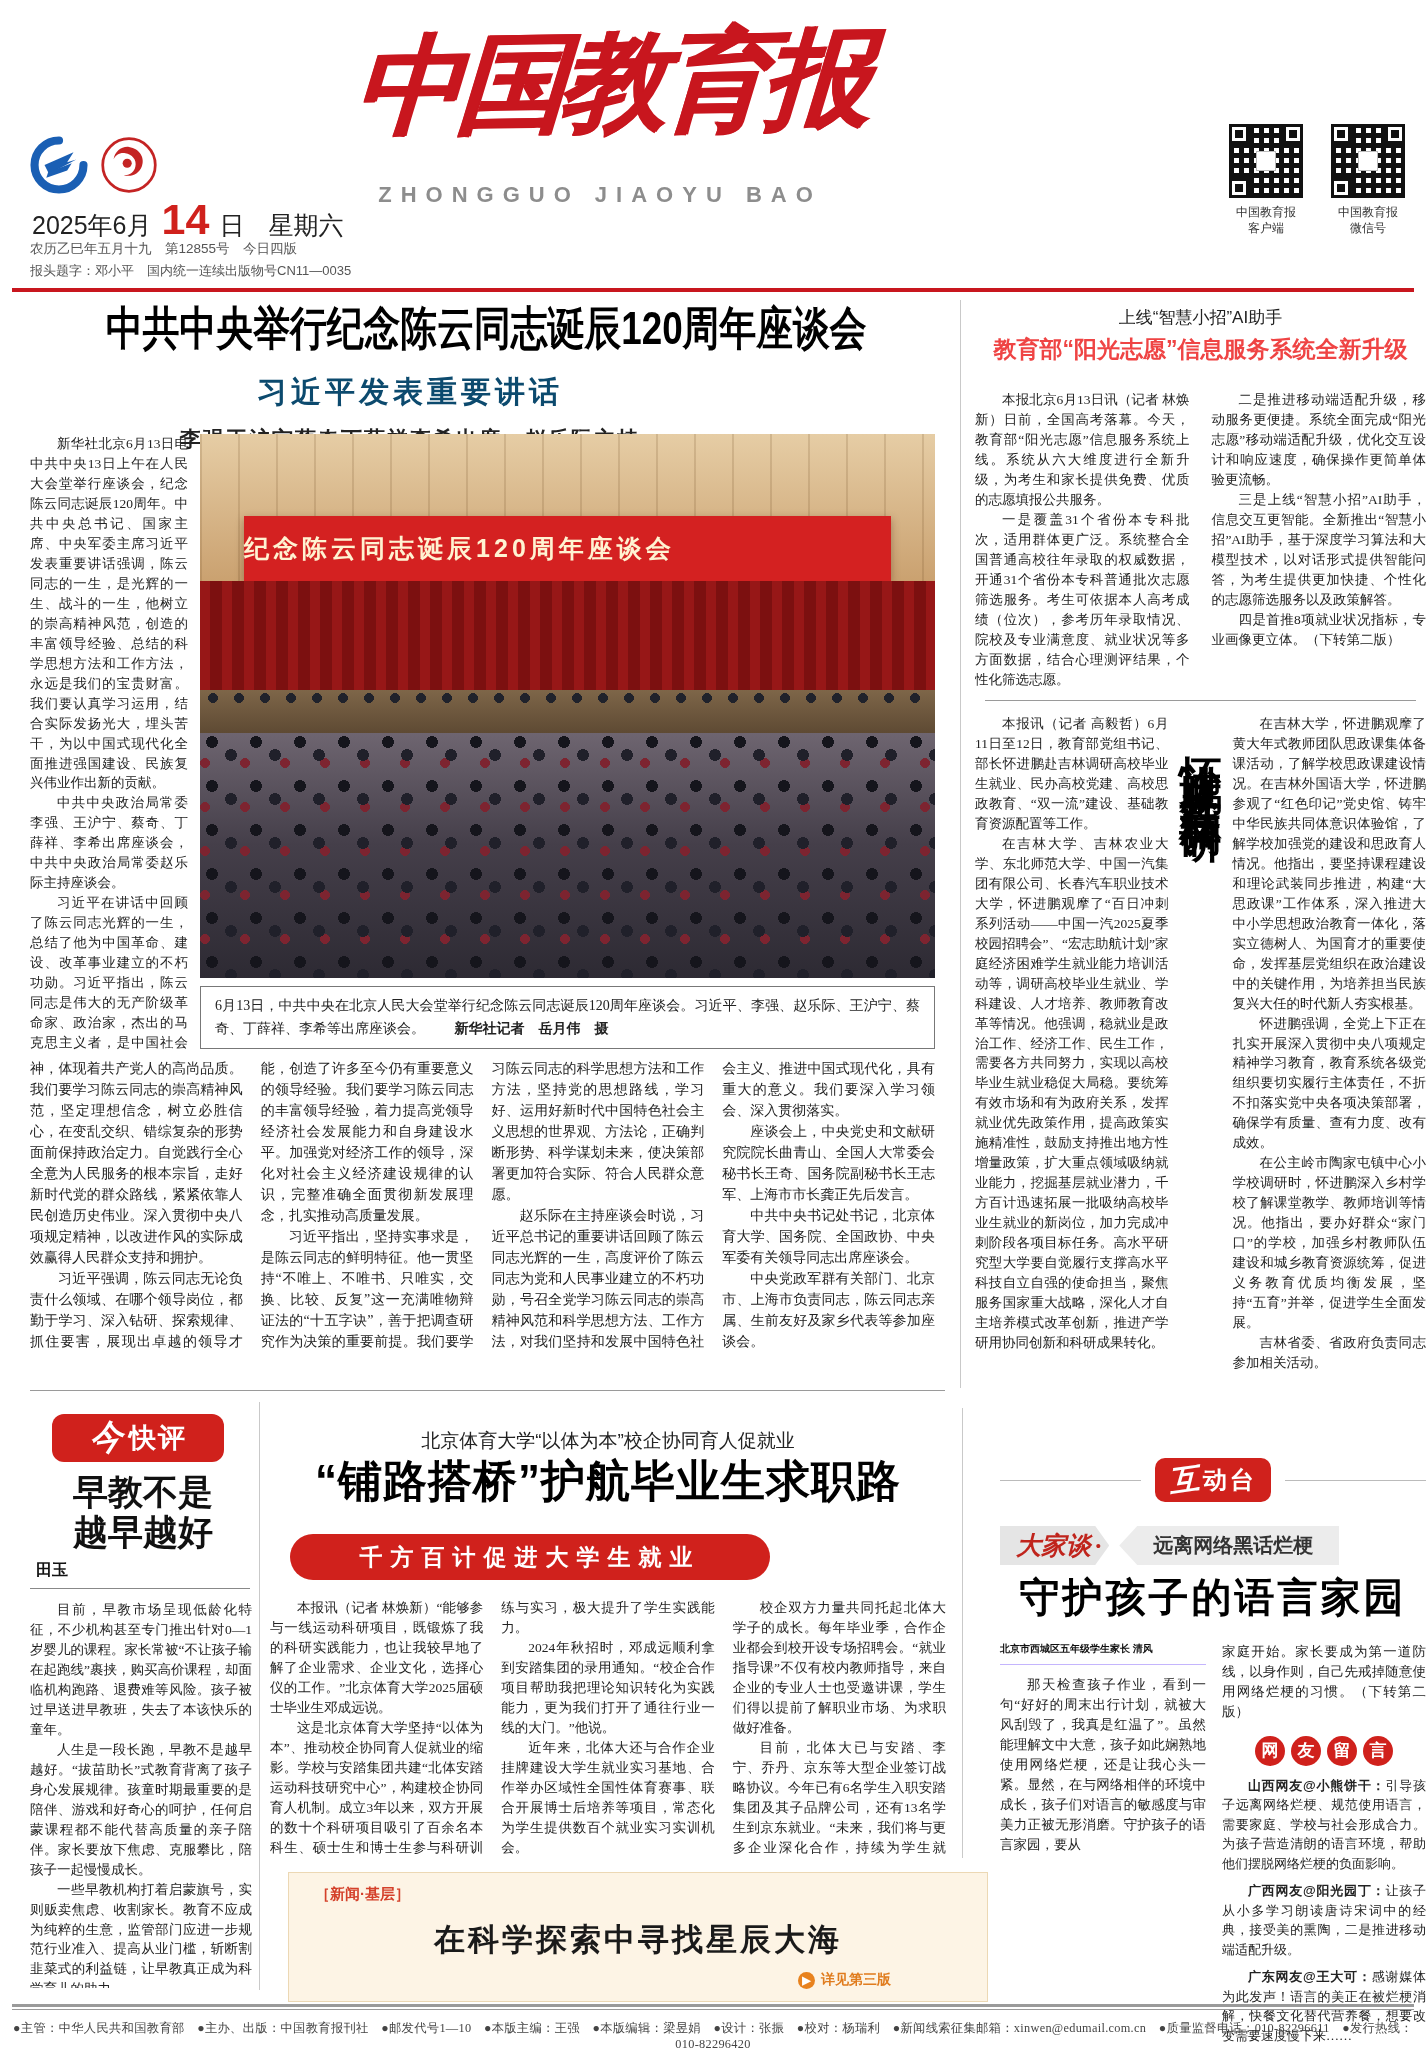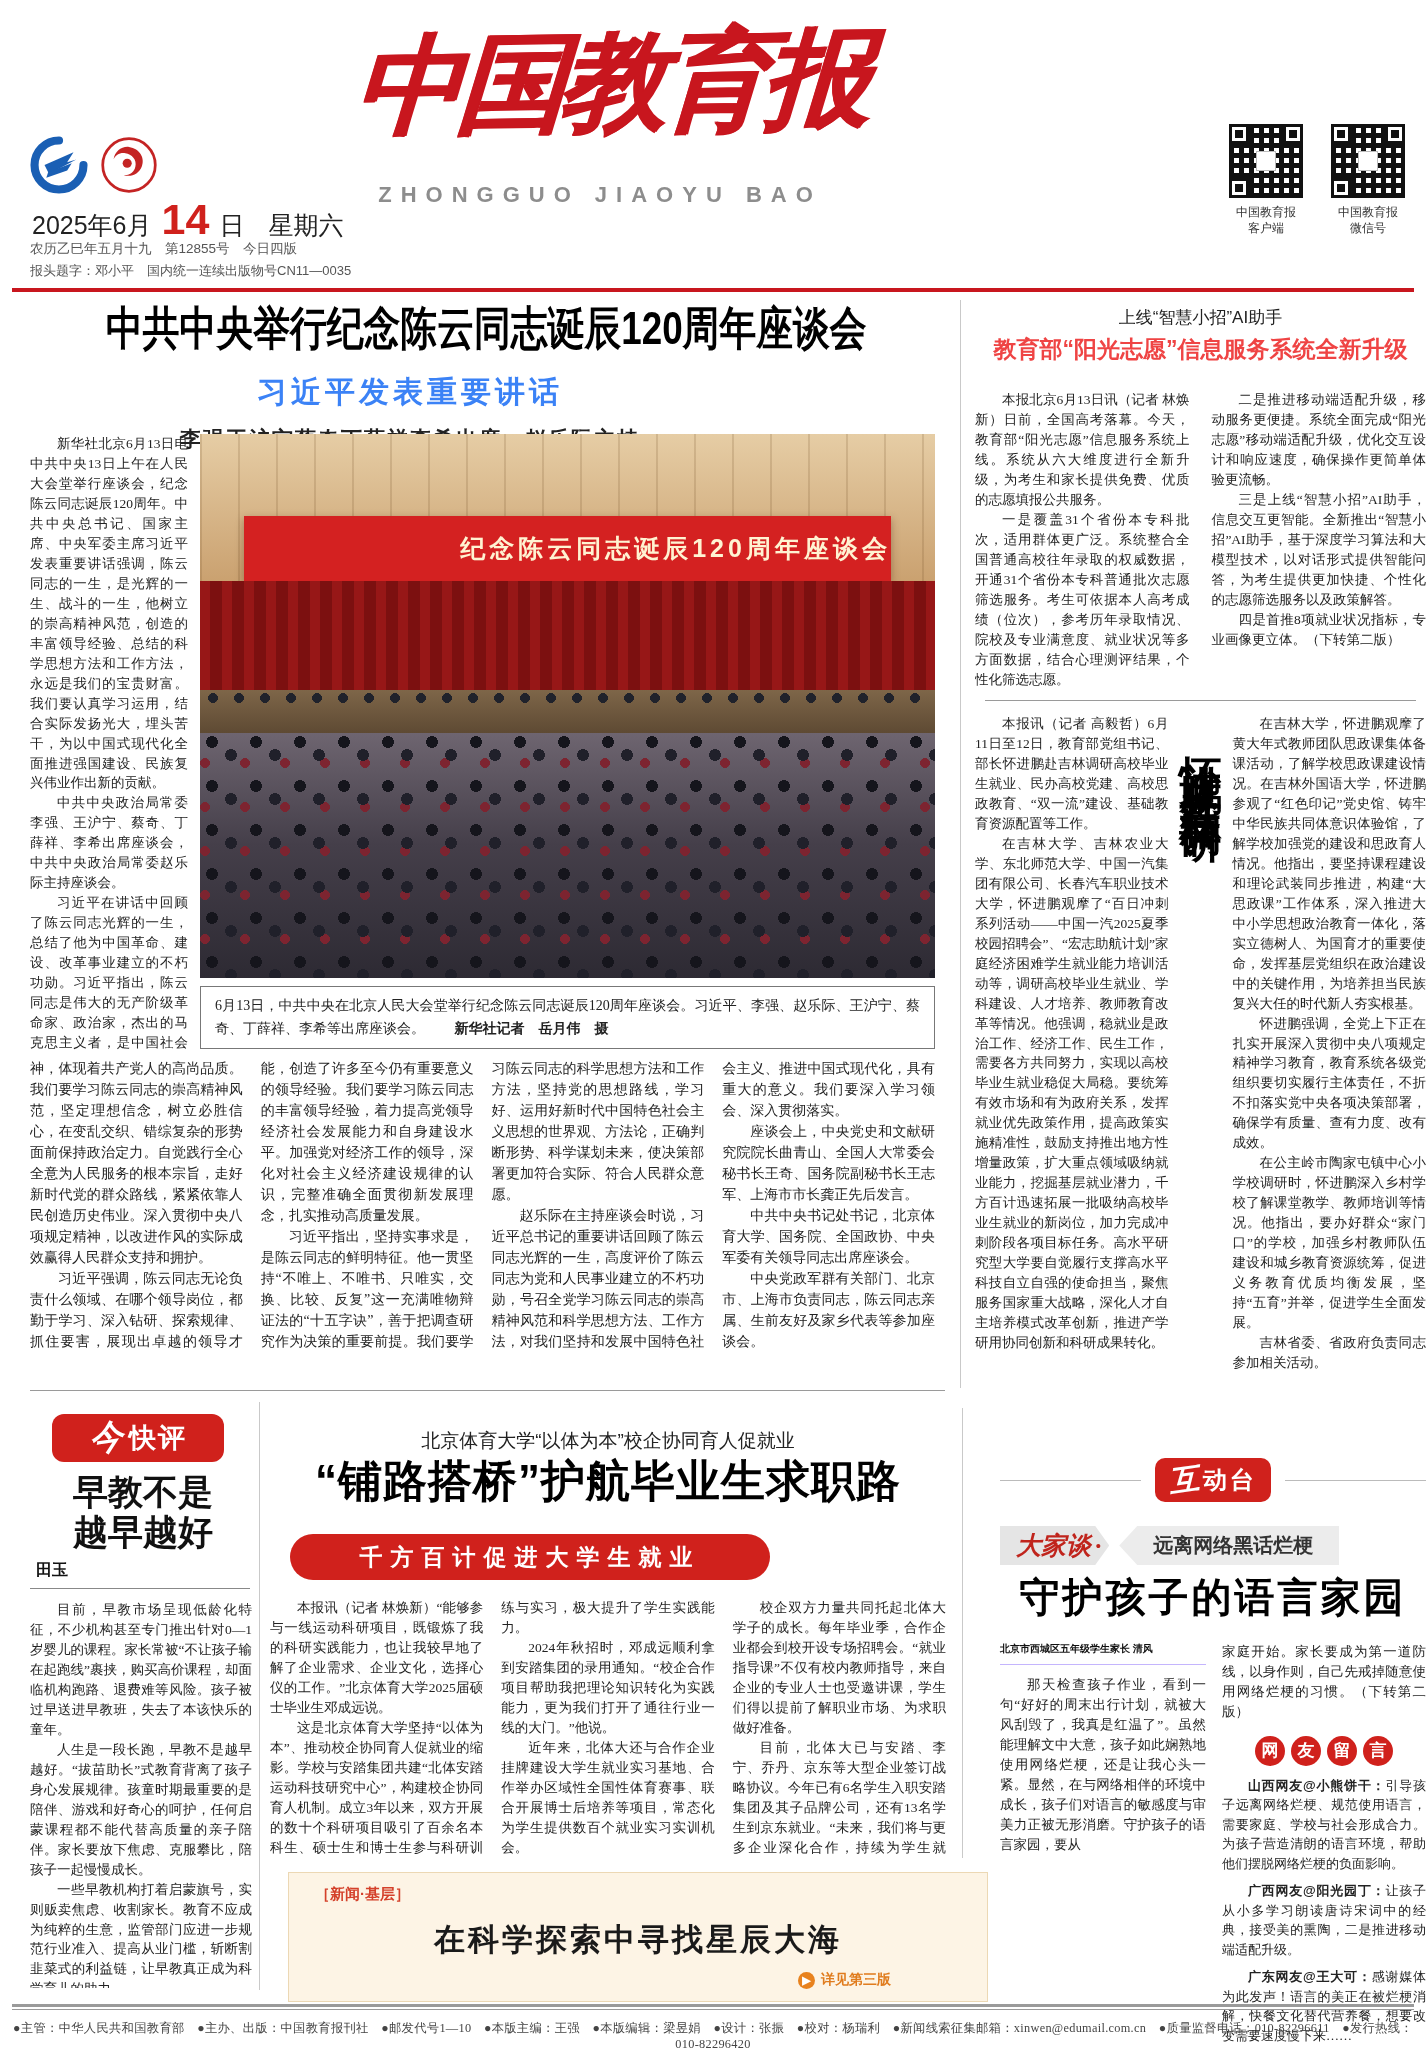--- a/index.html
+++ b/index.html
@@ -35,37 +35,37 @@
   .qr .qc{position:absolute;inset:27px;background:#fff;border:1px solid #bbb;color:#c8161e;
           font-size:7px;line-height:18px;overflow:hidden;}
   .qr-label{margin-top:6px;font-size:12px;line-height:1.35;color:#333;font-family:"Liberation Sans",sans-serif;}
   .red-rule{left:12px;top:288px;width:1402px;height:4px;background:#c8161e;}
 
   
   .lead-head{left:30px;top:298px;width:760px;text-align:center;}
   .lead-h1{font-size:46px;font-weight:900;white-space:nowrap;color:#000;
            transform:scaleX(0.8);transform-origin:center;
            font-family:"Liberation Sans",sans-serif;}
-  .lead-sub1{margin-top:12px;font-size:30px;font-weight:800;color:#3b82f6;
+  .lead-sub1{margin-top:12px;font-size:30px;font-weight:800;color:#0c4a6e;
              font-family:"Liberation Sans",sans-serif;letter-spacing:4px;}
   .lead-sub2{margin-top:12px;font-size:21px;font-weight:bold;color:#222;letter-spacing:2px;}
 
   .lead-row1{left:30px;top:434px;width:905px;display:flex;gap:12px;}
   .side-col{width:158px;height:616px;overflow:hidden;}
   .body-text{font-size:13.5px;line-height:1.48;text-align:justify;color:#232323;}
   .body-text p{text-indent:2em;margin:0;}
   .body-text p.flush{text-indent:0;}
 
   .photo-wrap{flex:1;}
   .photo{position:relative;height:544px;overflow:hidden;background:#8d7a63;}
   .ph-ceiling{position:absolute;left:0;right:0;top:0;height:29%;
       background:repeating-linear-gradient(90deg,rgba(110,75,35,.18) 0 2px,transparent 2px 38px),
                  linear-gradient(180deg,#e6cda5,#c89e6c);}
   .ph-banner{position:absolute;left:6%;right:6%;top:15%;height:12%;background:#d42121;
-      display:flex;align-items:center;justify-content:flex-end;box-shadow:0 3px 8px rgba(60,20,10,.35);}
+      display:flex;align-items:center;justify-content:flex-start;box-shadow:0 3px 8px rgba(60,20,10,.35);}
   .ph-banner span{color:#fff3d2;font-size:25px;font-weight:bold;letter-spacing:4px;
       font-family:"Liberation Sans",sans-serif;white-space:nowrap;}
   .ph-curtain{position:absolute;left:0;right:0;top:27%;height:20%;
       background:repeating-linear-gradient(90deg,#971717 0 10px,#7c1010 10px 22px);}
   .ph-dais{position:absolute;left:0;right:0;top:47%;height:8%;
       background:radial-gradient(circle 5px at 13px 8px,#20222b 96%,transparent) 0 0/26px 100%,
                  linear-gradient(#7e6649,#5e4a33);}
   .ph-aud{position:absolute;left:0;right:0;top:55%;bottom:0;
       background:radial-gradient(circle 6px at 12px 9px,#15151c 97%,transparent) 0 0/44px 44px,
                  radial-gradient(circle 6px at 31px 22px,#20202a 97%,transparent) 0 0/44px 44px,

